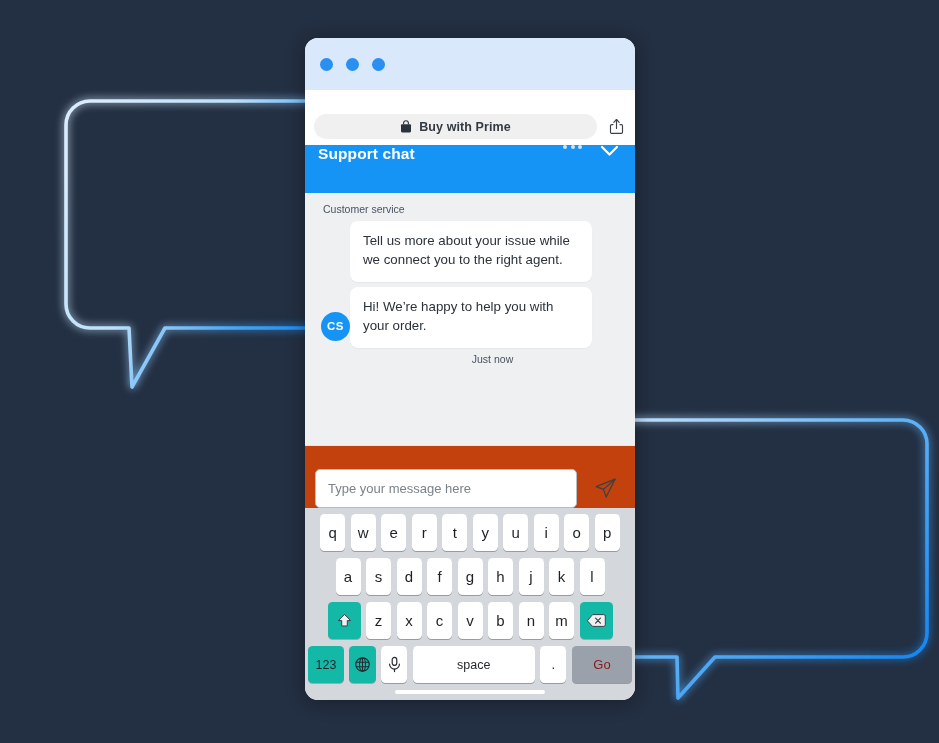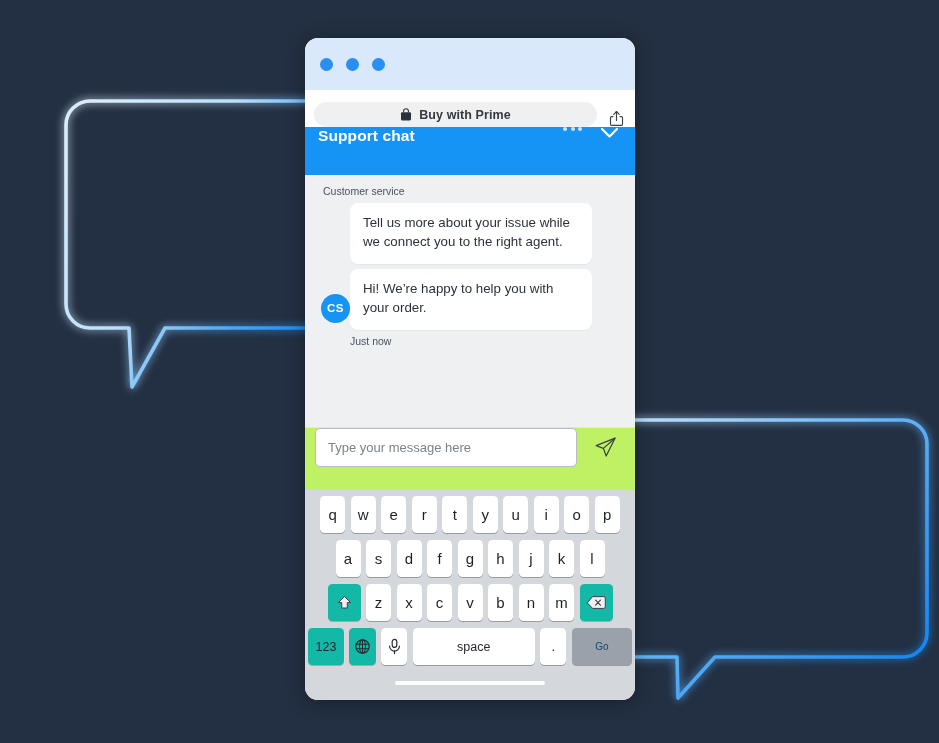--- a/index.html
+++ b/index.html
@@ -33,22 +33,22 @@
   .browser-top{
     height:52px;background:#d9e9fb;
     display:flex;align-items:center;
     padding-left:15px;gap:13px;
     flex:0 0 auto;
   }
   .dot{width:13px;height:13px;border-radius:50%;background:#2a8ff0;}
 
   .addressbar-wrap{
     height:37px;background:#ffffff;flex:0 0 auto;
-    display:flex;align-items:flex-end;
-    padding:0 9px;gap:12px;
+    display:flex;align-items:center;
+    padding:0 9px;gap:12px;margin-top:18px;
   }
   .addressbar{
     flex:1;height:25px;background:#f0f0f0;border-radius:13px;
     display:flex;align-items:center;justify-content:center;gap:7px;
   }
   .addr-label{font-size:12.5px;color:#333a42;font-weight:600;letter-spacing:.1px;}
   .bag-icon{display:block;}
   .share-icon{display:block;flex:0 0 auto;margin-right:2px;}
 
   
@@ -82,27 +82,27 @@
   }
   .avatar{
     position:absolute;left:16px;
     width:29px;height:29px;border-radius:50%;
     background:#1594f6;color:#fff;
     font-size:11.5px;font-weight:700;letter-spacing:.4px;
     display:flex;align-items:center;justify-content:center;
   }
   .timestamp{
     font-size:10.5px;color:#4a5360;
-    margin-left:45px;margin-top:5px;
+    margin-left:45px;margin-top:5px;text-align:center;
   }
 
   
   .composer{
-    background:#bef264;flex:0 0 auto;height:62px;
-    display:flex;align-items:flex-start;
+    background:#c2410c;flex:0 0 auto;height:62px;
+    display:flex;align-items:flex-end;
     padding:0 8px 0 10px;gap:6px;
     border-top:1px solid #e2e4e7;
   }
   .msg-input{
     flex:1;height:39px;
     border:1px solid #b9bcc1;border-radius:5px;
     background:#fff;
     font-size:13px;color:#6c727b;
     font-family:"Liberation Sans", sans-serif;
     padding:0 12px;box-sizing:border-box;
@@ -126,21 +126,21 @@
     background:#fff;border-radius:4.5px;
     height:37px;width:25px;
     display:flex;align-items:center;justify-content:center;
     font-size:15px;color:#1d2126;
     box-shadow:0 1px 0 rgba(0,0,0,.28);
     font-family:"Liberation Sans", sans-serif;
     cursor:pointer;
   }
   .key.wide{width:33px;}
   .key.fn{background:#14b8a6;box-shadow:0 1px 0 rgba(0,0,0,.22);}
-  .key.go{background:#9ba1aa;color:#0c4a6e;font-size:10px;width:62px;}
+  .key.go{background:#9ba1aa;color:#7f1d1d;font-size:13px;width:62px;}
   .key.num{width:37px;font-size:12.5px;color:#25292e;}
   .key.space{width:126px;font-size:12.5px;color:#25292e;}
   .key.period{width:27px;font-size:13px;}
   .key.mic{width:27px;}
   .row3{padding:0 0;}
   .kb-bottom{
     flex:1 1 auto;display:flex;align-items:center;justify-content:center;
     padding-bottom:7px;
   }
   .home-indicator{width:150px;height:4px;border-radius:2px;background:#fff;}

